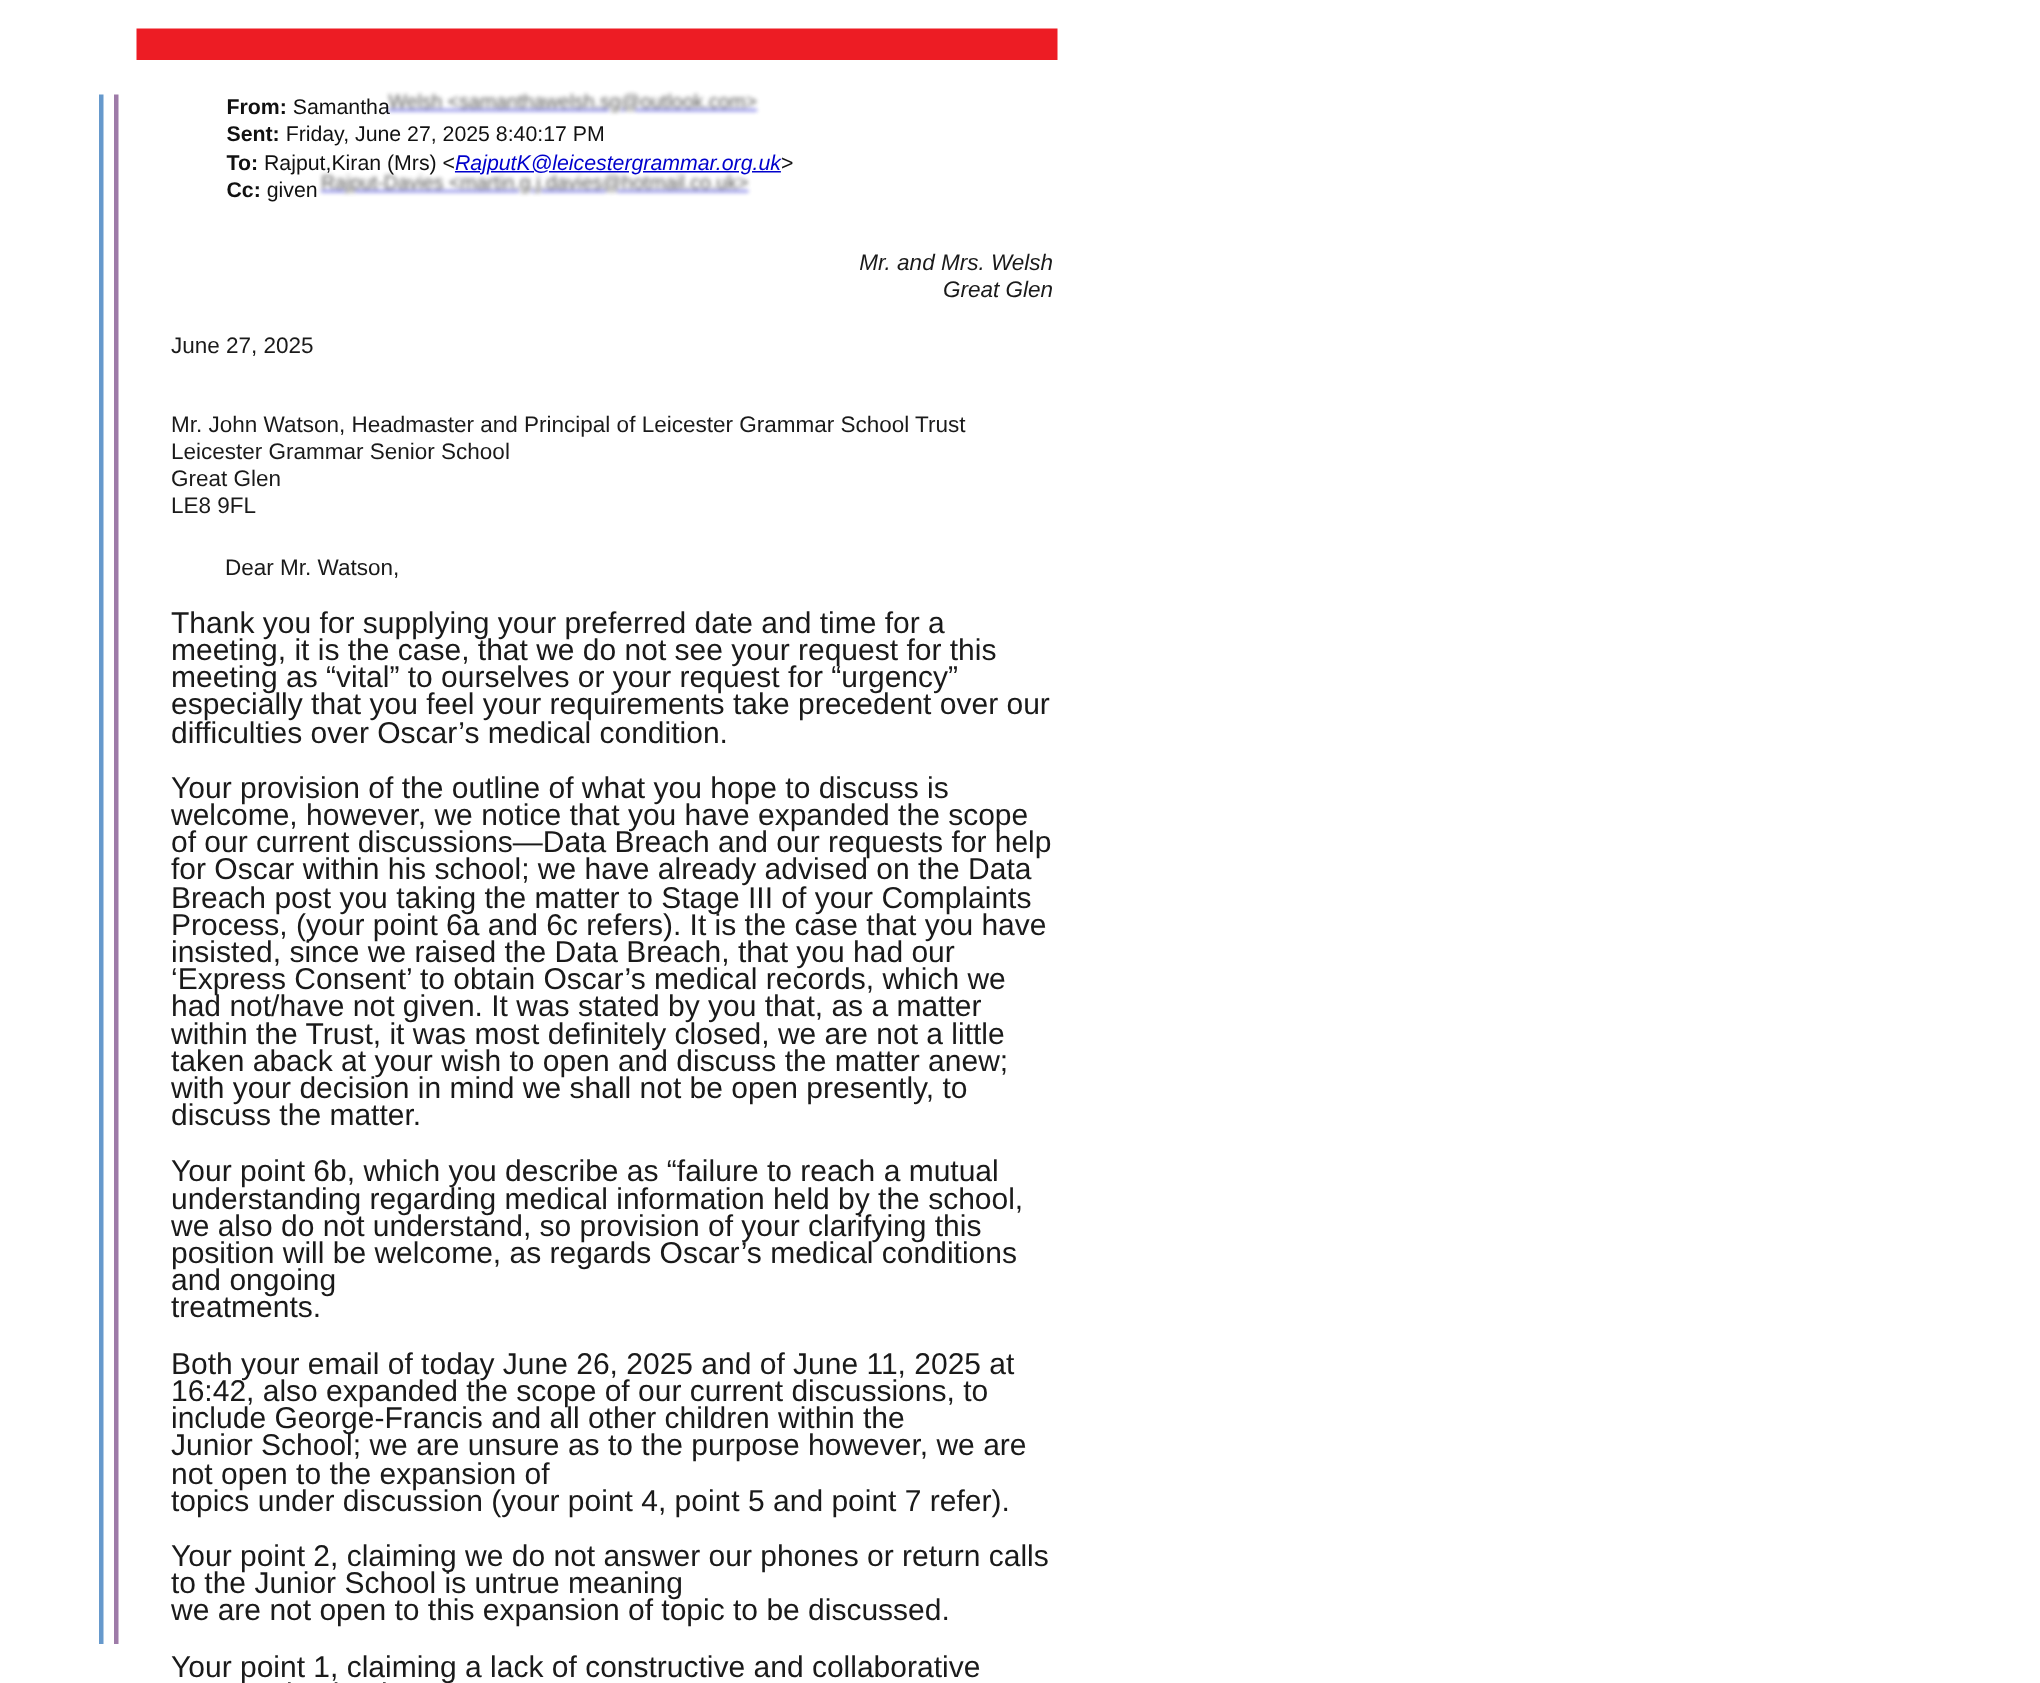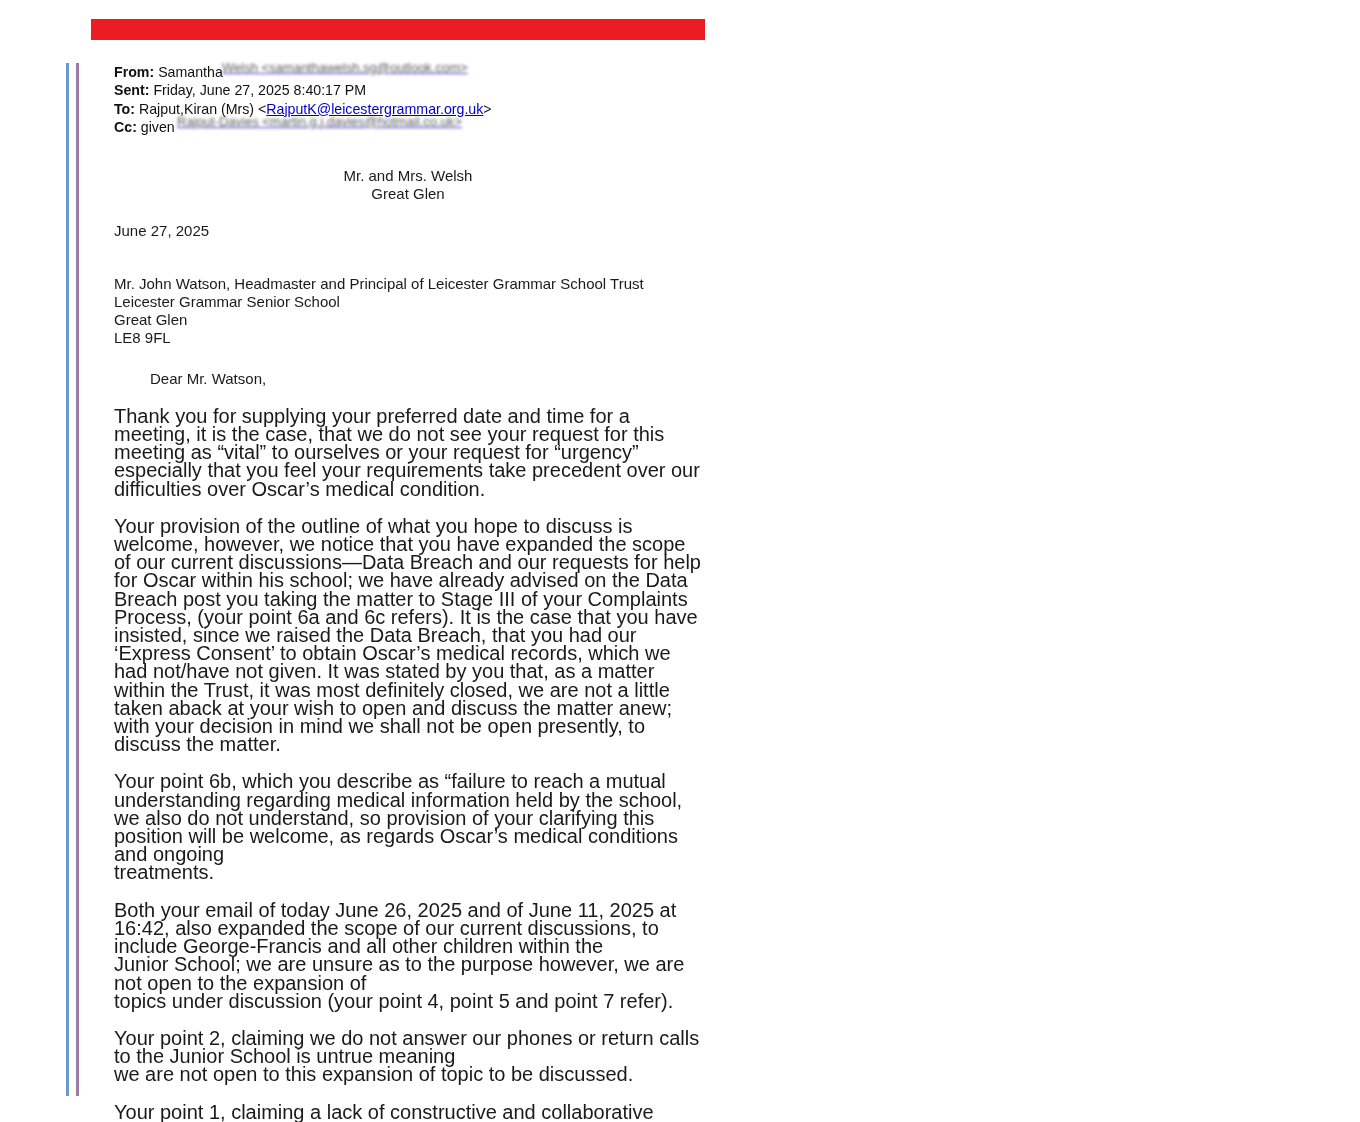--- a/index.html
+++ b/index.html
@@ -48,27 +48,29 @@
   
   #email-header {
     font-size: 14.2px;
     line-height: 18.3px;
     color: #111111;
     position: relative;
   }
   #email-header .hdr-row {
     white-space: nowrap;
     position: relative;
+    margin-left: 37px;
   }
   #email-header .lbl {
     font-weight: bold;
   }
   .maillink {
     color: #0000CC;
     text-decoration: underline;
+    font-style: italic;
   }
 
   
   .blur-text {
     position: absolute;
     color: #0000CC;
     text-decoration: underline;
     font-size: 13px;
     white-space: nowrap;
     filter: blur(1.45px);
@@ -78,24 +80,25 @@
   .blur-text .dark {
     color: #333333;
     text-decoration: none;
   }
   #blur-from { left: 108px; top: -4px; }
   #blur-cc   { left: 63px;  top: -5px; }
 
   
   #sender-block {
     margin-top: 31px;
-    text-align: center;
+    text-align: right;
     font-size: 15px;
     line-height: 18.2px;
     color: #1a1a1a;
+    font-style: italic;
   }
   #date-line {
     text-align: left;
     font-size: 15px;
     line-height: 18.2px;
     margin-top: 18px;
   }
 
   
   #recipient-block {

